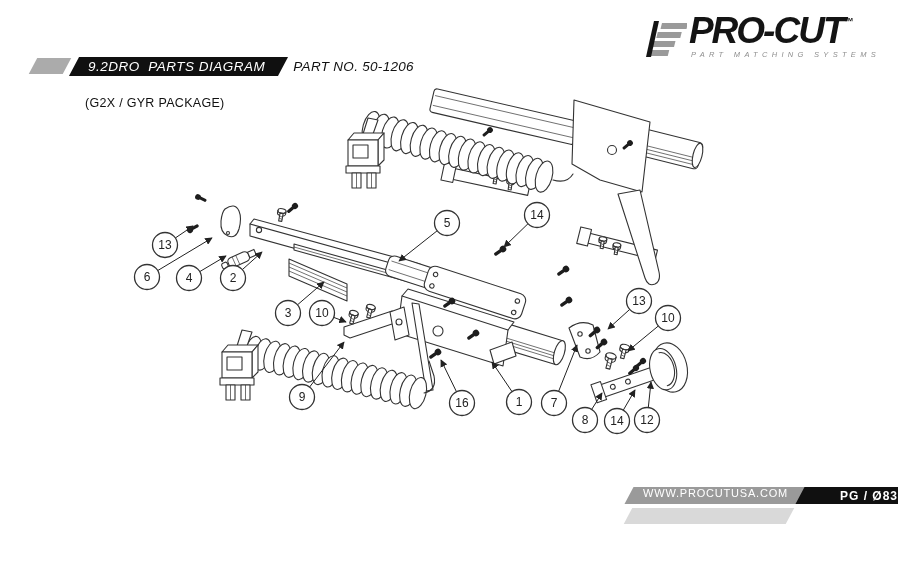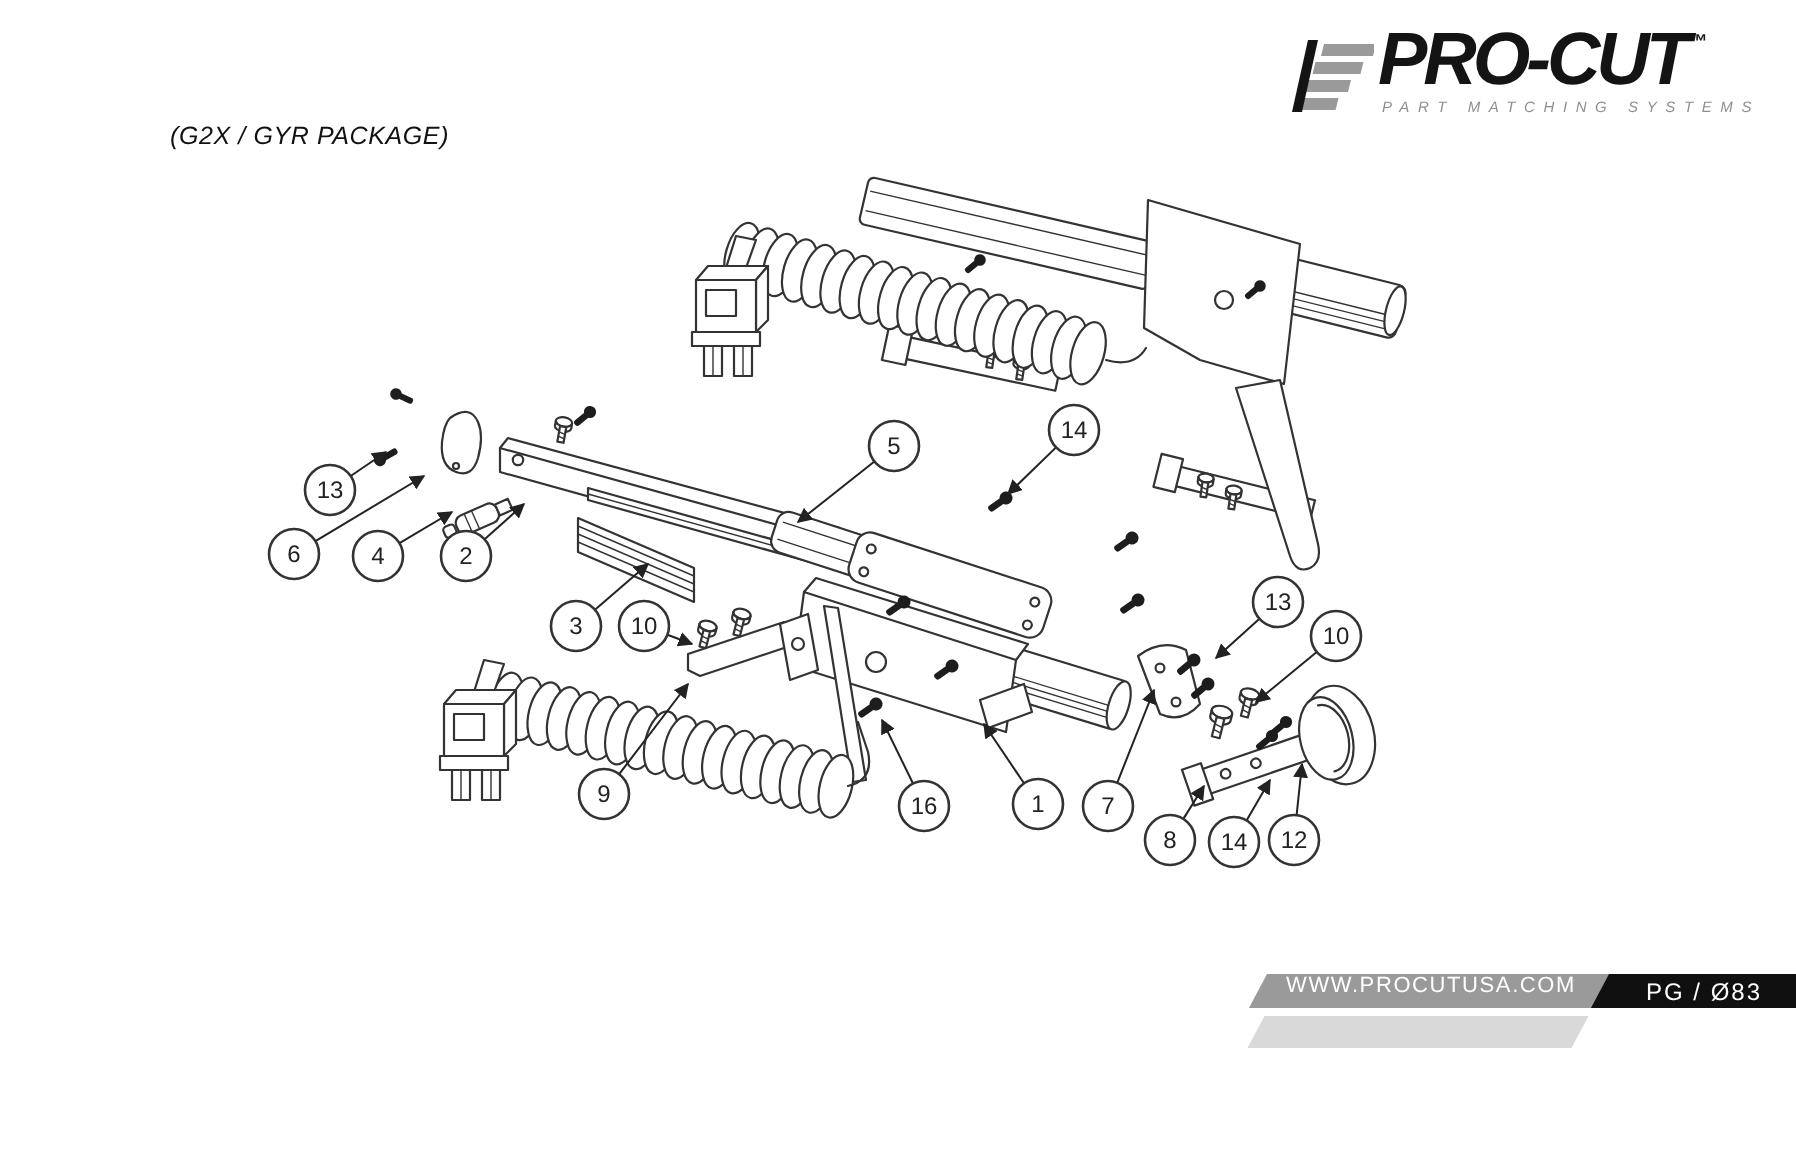--- a/index.html
+++ b/index.html
@@ -21,29 +21,29 @@
   .title-row{display:flex;align-items:stretch;height:19px;}
   .chip{position:relative;width:34px;margin-right:7px;}
   .chip::before{content:"";position:absolute;inset:1px 0 2px 0;background:#ababab;
                 transform:skewX(-28deg);}
   .banner{position:relative;padding:0 18px 0 14px;display:flex;align-items:center;}
   .banner::before{content:"";position:absolute;inset:0;background:#101010;transform:skewX(-28deg);}
   .banner-text{position:relative;color:#fff;font-style:italic;font-size:13.5px;
                letter-spacing:.5px;white-space:pre;}
   .part-no{display:flex;align-items:center;margin-left:10px;font-style:italic;
            font-size:13.5px;letter-spacing:.3px;color:#111;white-space:pre;}
-  .subtitle{margin:4px 0 0 52px;font-style:italic;font-size:12.5px;letter-spacing:.3px;color:#111;}
+  .subtitle{margin:20px 0 0 52px;font-size:12.5px;letter-spacing:.3px;color:#111;}
 
   
   .footer-row{position:absolute;top:487px;right:0;display:flex;height:17px;}
   .f-url{position:relative;padding:0 14px;display:flex;align-items:flex-start;}
   .f-url::before{content:"";position:absolute;inset:0;background:#9a9a9a;transform:skewX(-28deg);}
   .f-url span{position:relative;color:#fff;font-size:11px;letter-spacing:.8px;}
   .f-page{position:relative;margin-left:4px;width:92px;display:flex;align-items:center;
-          justify-content:center;}
+          justify-content:flex-end;font-weight:bold;}
   .f-page::before{content:"";position:absolute;inset:0;left:-6px;right:-10px;background:#101010;
           transform:skewX(-28deg);}
   .f-page span{position:relative;color:#fff;font-size:12px;letter-spacing:1px;}
   .f-stripe{position:absolute;top:508px;right:108px;width:162px;height:16px;}
   .f-stripe::before{content:"";position:absolute;inset:0;background:#d9d9d9;transform:skewX(-28deg);}
 
   
   .diagram{position:absolute;left:0;top:0;}
   .diagram *{vector-effect:non-scaling-stroke;}
   .ln{stroke:#333;stroke-width:1.1;fill:none;stroke-linecap:round;stroke-linejoin:round;}
@@ -69,20 +69,27 @@
       </g>
       <polygon points="13,2 18,2 10,38 5,38" fill="#141414"></polygon>
     </svg>
     <div class="logo-col">
       <div class="logo-text"><span>PRO-CUT</span><sup>™</sup></div>
       <div class="tagline">PART MATCHING SYSTEMS</div>
     </div>
   </header>
 
   <section class="title-block">
+    <div class="title-row">
+      <span class="chip"></span>
+      <span class="banner">
+        <span class="banner-text">9.2DRO  PARTS DIAGRAM</span>
+      </span>
+      <span class="part-no">PART NO. 50-1206</span>
+    </div>
     <div class="subtitle">(G2X / GYR PACKAGE)</div>
   </section>
 
   <svg class="diagram" width="898" height="577" viewBox="0 0 898 577">
     <defs>
       <marker id="arrow" viewBox="0 0 10 10" refX="9" refY="5" markerWidth="7.5" markerHeight="7.5" orient="auto-start-reverse">
         <path d="M0,0 L10,5 L0,10 z" fill="#222"></path>
       </marker>
       <g id="screwB">
         <circle cx="0" cy="0" r="3.6" fill="#1d1d1d"></circle>

